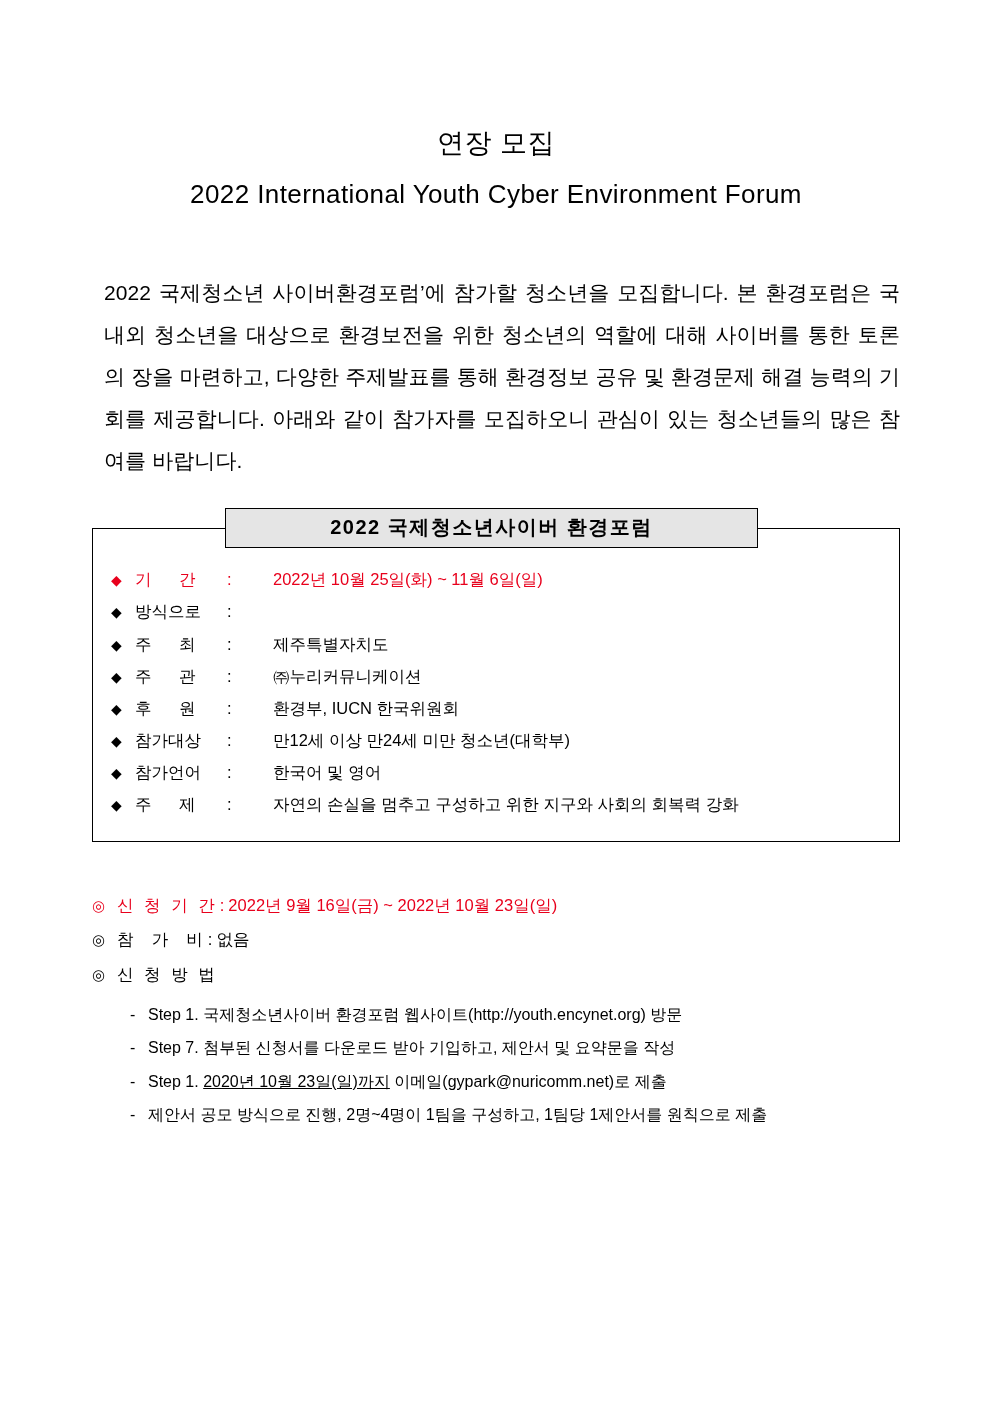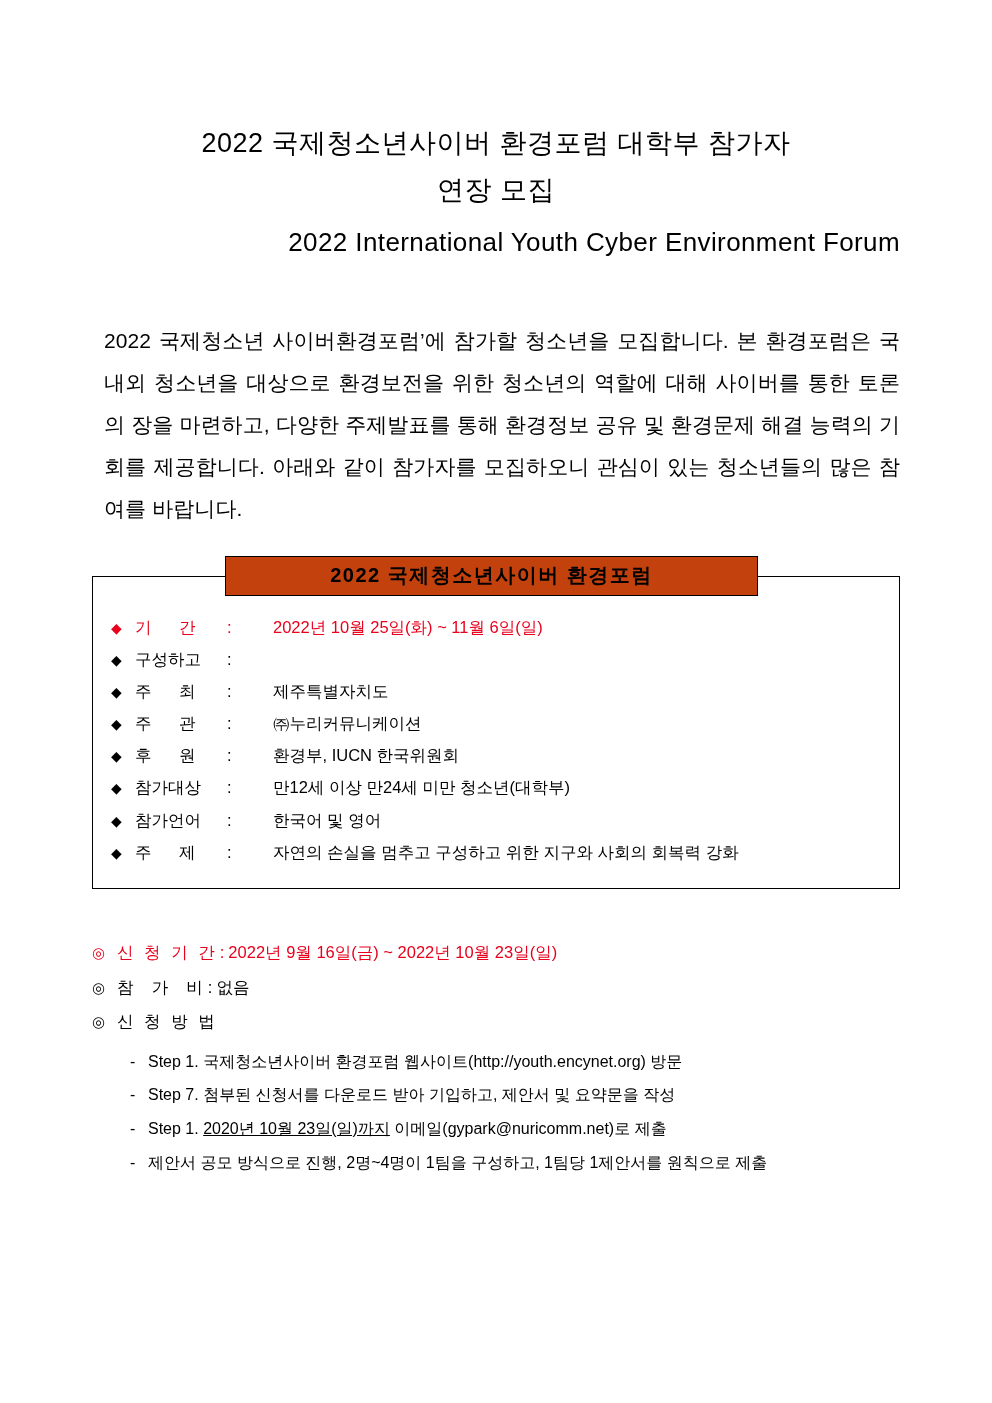--- a/index.html
+++ b/index.html
@@ -28,21 +28,21 @@
     font-size: 27px;
     line-height: 1.75;
     letter-spacing: 0.5px;
     font-weight: normal;
     margin: 0;
   }
   .title-ko .line2 {
     display: block;
   }
   .title-en {
-    text-align: right;
+    text-align: center;
     font-size: 26px;
     letter-spacing: 0.4px;
     margin: 12px 0 0 0;
     font-weight: normal;
   }
 
   
   .intro {
     margin-top: 62px;
     font-size: 21px;
@@ -58,21 +58,21 @@
     margin-top: 46px;
     position: relative;
   }
   .box-header {
     position: absolute;
     top: -20px;
     left: 133px;
     width: 533px;
     box-sizing: border-box;
     border: 1.5px solid #000;
-    background: #c2410c;
+    background: #e5e5e5;
     text-align: center;
     font-size: 20px;
     font-weight: bold;
     letter-spacing: 1.5px;
     padding: 5px 0 6px 0;
     z-index: 2;
   }
   .box-body {
     border: 1.2px solid #000;
     padding: 34px 0 20px 0;
@@ -157,42 +157,41 @@
   .u {
     text-decoration: underline;
   }
 </style>
 </head>
 <body>
 
 <div class="page">
 
   <h1 class="title-ko">
-    <span>2022 국제청소년사이버 환경포럼 대학부 참가자</span>
     <span class="line2">연장 모집</span>
   </h1>
 
   <h2 class="title-en">2022 International Youth Cyber Environment Forum</h2>
 
   <p class="intro">2022 국제청소년 사이버환경포럼’에 참가할 청소년을 모집합니다. 본 환경포럼은 국내외 청소년을 대상으로 환경보전을 위한 청소년의 역할에 대해 사이버를 통한 토론의 장을 마련하고, 다양한 주제발표를 통해 환경정보 공유 및 환경문제 해결 능력의 기회를 제공합니다. 아래와 같이 참가자를 모집하오니 관심이 있는 청소년들의 많은 참여를 바랍니다.</p>
 
   <div class="boxwrap">
     <div class="box-header">2022 국제청소년사이버 환경포럼</div>
     <div class="box-body">
 
       <div class="box-row">
         <span class="dia red">◆</span>
         <span class="lbl red">기      간</span>
         <span class="sep red">:</span>
         <span class="val red">2022년 10월 25일(화) ~ 11월 6일(일)</span>
       </div>
 
       <div class="box-row">
         <span class="dia">◆</span>
-        <span class="lbl">구성하고</span>
+        <span class="lbl">방식으로</span>
         <span class="sep">:</span>
       </div>
 
       <div class="box-row">
         <span class="dia">◆</span>
         <span class="lbl">주      최</span>
         <span class="sep">:</span>
         <span class="val">제주특별자치도</span>
       </div>
 

